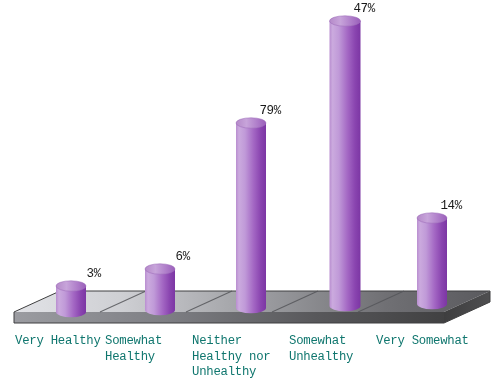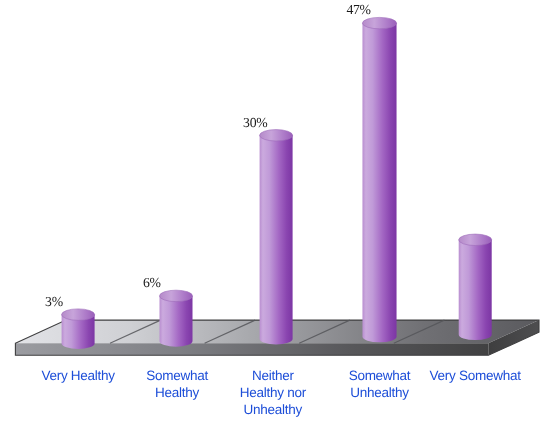--- a/index.html
+++ b/index.html
@@ -14,35 +14,34 @@
     position:absolute;left:0;top:0;width:503px;height:387px;
   }
   .stage{position:absolute;left:0;top:0;width:503px;height:387px;}
 
   
   .vlabel{
     position:absolute;
     font-size:12.5px;
     color:#1a1a1a;
     letter-spacing:-0.3px;
-    text-align:left;
+    text-align:right;
     white-space:nowrap;
-    font-family:Liberation Serif, serif;
+    font-family:Liberation Mono, monospace;
   }
 
   
   .clabel{
     position:absolute;
     font-size:12.3px;
     line-height:15.5px;
-    color:#1d4ed8;
-    text-align:center;
+    color:#0f766e;
     white-space:pre-line;
     letter-spacing:-0.25px;
-    font-family:Liberation Sans, sans-serif;
+    font-family:Liberation Mono, monospace;
   }
 </style>
 </head>
 <body>
 
 <div id="chart">
 
   <svg class="stage" width="503" height="387" viewBox="0 0 503 387" xmlns="http://www.w3.org/2000/svg" aria-hidden="true">
     <defs>
       <linearGradient id="gTop" x1="0" y1="0" x2="1" y2="0">
@@ -133,24 +132,25 @@
       <path d="M417,218 L417,304 A15,5.2 0 0 0 447,304 L447,218 Z" fill="url(#gCyl)"></path>
       <ellipse cx="432" cy="218" rx="15" ry="5.2" fill="url(#gCap)"></ellipse>
       <ellipse cx="432" cy="218" rx="15" ry="5.2" fill="none" stroke="#9e6ebb" stroke-width="0.7" opacity="0.8"></ellipse>
     </g>
   </svg>
 
   <div class="vlabel" style="left:41px;top:267px;width:60px;">3%</div>
 
   <div class="vlabel" style="left:130px;top:250px;width:60px;">6%</div>
 
-  <div class="vlabel" style="left:221px;top:104px;width:60px;">30%</div>
+  <div class="vlabel" style="left:221px;top:104px;width:60px;">79%</div>
 
   <div class="vlabel" style="left:315px;top:2px;width:60px;">47%</div>
 
+  <div class="vlabel" style="left:402px;top:199px;width:60px;">14%</div>
 
   <div class="clabel" style="left:15px;top:334px;width:112px;">Very Healthy</div>
 
   <div class="clabel" style="left:105px;top:334px;width:112px;">Somewhat
 Healthy</div>
 
   <div class="clabel" style="left:192px;top:334px;width:112px;">Neither
 Healthy nor
 Unhealthy</div>
 

